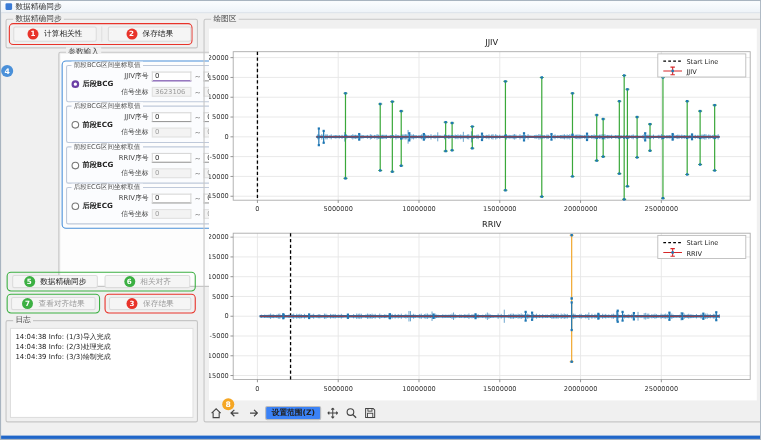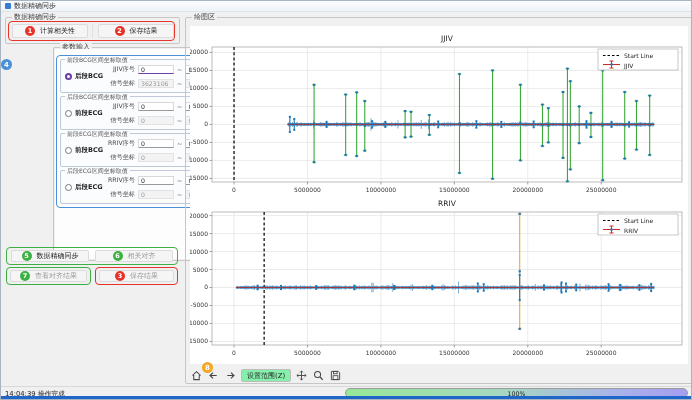--- a/index.html
+++ b/index.html
@@ -44,21 +44,21 @@
   .prow .tilde { font-size:6.5px; color:#666; }
 
   
   #log-area { position:absolute; left:3px; top:6px; right:3px; bottom:3px; background:#fff; border:1px solid #dedede; padding:3px 4px; overflow:hidden; }
   .log-line { font-size:6.3px; color:#222; line-height:9px; white-space:nowrap; }
 
   
   #figure { position:absolute; left:4px; top:8px; width:498px; height:338px; background:#fff; }
   #plot-toolbar { position:absolute; left:4px; top:350px; height:15px; display:flex; align-items:center; gap:4px; }
   .tool-icon { width:13px; height:13px; display:flex; align-items:center; justify-content:center; cursor:pointer; }
-  #range-btn { height:13px; padding:0 5px; background:#86efac; border:1px solid #bdbdbd; border-radius:2px; font-size:7px; color:#222; display:flex; align-items:flex-end; cursor:pointer; }
+  #range-btn { height:13px; padding:0 5px; background:#3b82f6; border:1px solid #bdbdbd; border-radius:2px; font-size:7px; color:#222; display:flex; align-items:flex-start; cursor:pointer;font-weight:bold; }
 
   
   #statusbar { position:absolute; left:0; top:385px; width:100%; height:12px; background:#f0f0f0; border-top:1px solid #d8d8d8; }
   #status-text { position:absolute; left:4px; top:2px; font-size:6.8px; color:#222; }
   #progress { position:absolute; left:344px; right:3px; top:1px; height:10px; border:1px solid #9a9a9a; border-radius:5px; background:linear-gradient(90deg,#97e897 0%,#a5d8c0 45%,#a9b2ea 80%,#a49df0 100%); display:flex; align-items:center; justify-content:center; font-size:6.3px; color:#222; }
   #taskbar-edge { position:absolute; left:0; bottom:0; width:100%; height:3px; background:#2066c8; }
 
   svg text { font-family:"DejaVu Sans",sans-serif; }
 </style>
 </head>
@@ -187,20 +187,28 @@
         <span>查看对齐结果</span>
       </div>
     </div>
   <div class="ann red" id="act-box3" style="left:94px; top:266px; width:83px; height:18px; pointer-events:auto;">
       <div class="flatbtn disabled" style="left: 3px; top: 2px; width: 75px; height: 12px;">
         <span class="inline-badge" style="background: rgb(232, 51, 42);">3</span>
         <span>保存结果</span>
       </div>
     </div>
 
+  <div class="groupbox" style="left:4px; top:290px; width:175px; height:93px;">
+    <span class="gb-label">日志</span>
+    <div id="log-area">
+        <div class="log-line">14:04:38 Info: (1/3)导入完成</div>
+        <div class="log-line">14:04:38 Info: (2/3)处理完成</div>
+        <div class="log-line">14:04:39 Info: (3/3)绘制完成</div>
+      </div>
+  </div>
 
   <div class="groupbox" style="left:184px; top:16px; width:555px; height:367px;">
     <span class="gb-label">绘图区</span>
     <svg id="figure" viewBox="0 0 498 338" width="498" height="338">
         <line x1="44.03125" y1="21" x2="44.03125" y2="156" stroke="#e6e6e6" stroke-width="0.8"></line>
         <line x1="117.46875" y1="21" x2="117.46875" y2="156" stroke="#e6e6e6" stroke-width="0.8"></line>
         <line x1="190.90625" y1="21" x2="190.90625" y2="156" stroke="#e6e6e6" stroke-width="0.8"></line>
         <line x1="264.34375" y1="21" x2="264.34375" y2="156" stroke="#e6e6e6" stroke-width="0.8"></line>
         <line x1="337.78125" y1="21" x2="337.78125" y2="156" stroke="#e6e6e6" stroke-width="0.8"></line>
         <line x1="411.21875" y1="21" x2="411.21875" y2="156" stroke="#e6e6e6" stroke-width="0.8"></line>
@@ -1164,21 +1172,15 @@
         <svg width="11" height="11" viewBox="0 0 12 12">
             <path d="M1.5 1.5 H9 L10.5 3 V10.5 H1.5 Z" fill="none" stroke="#444" stroke-width="1"></path>
             <rect x="3.4" y="6.2" width="5.2" height="4.3" fill="none" stroke="#444" stroke-width="0.9"></rect>
             <rect x="3.8" y="1.5" width="4" height="2.6" fill="none" stroke="#444" stroke-width="0.9"></rect>
           </svg>
       </span>
     </div>
     <div class="badge orange" style="left:16px; top:344px;">8</div>
   </div>
 
-  <div id="statusbar">
-    <span id="status-text">14:04:39 操作完成</span>
-    <div id="progress">
-      <span>100%</span>
-    </div>
-  </div>
   <div id="taskbar-edge"></div>
 
 </div>
 
 </body></html>

